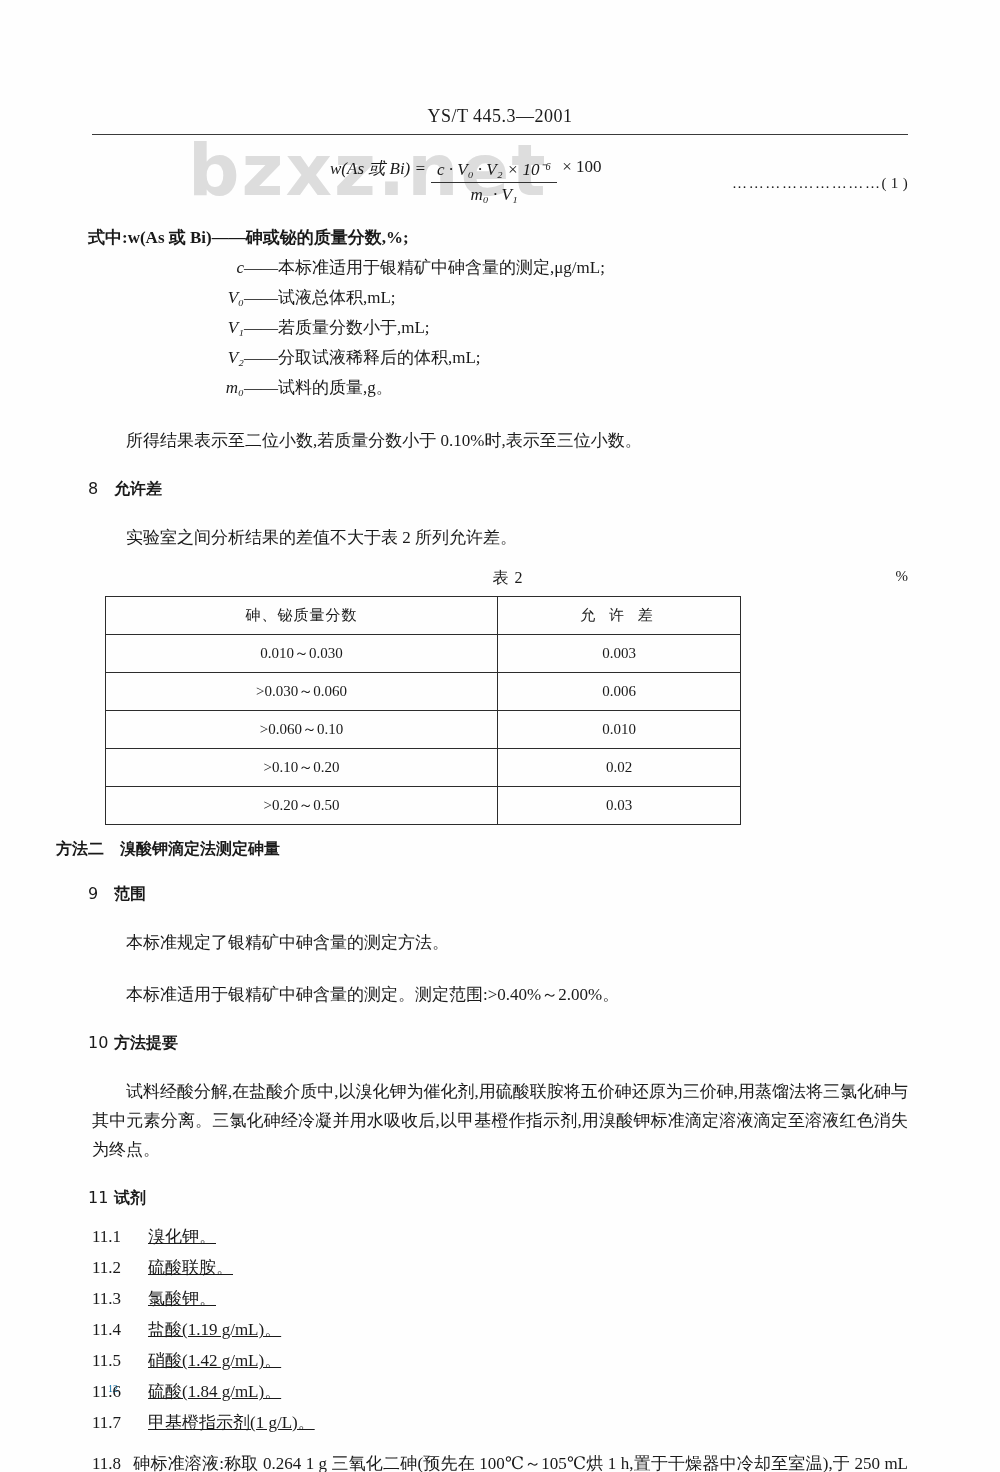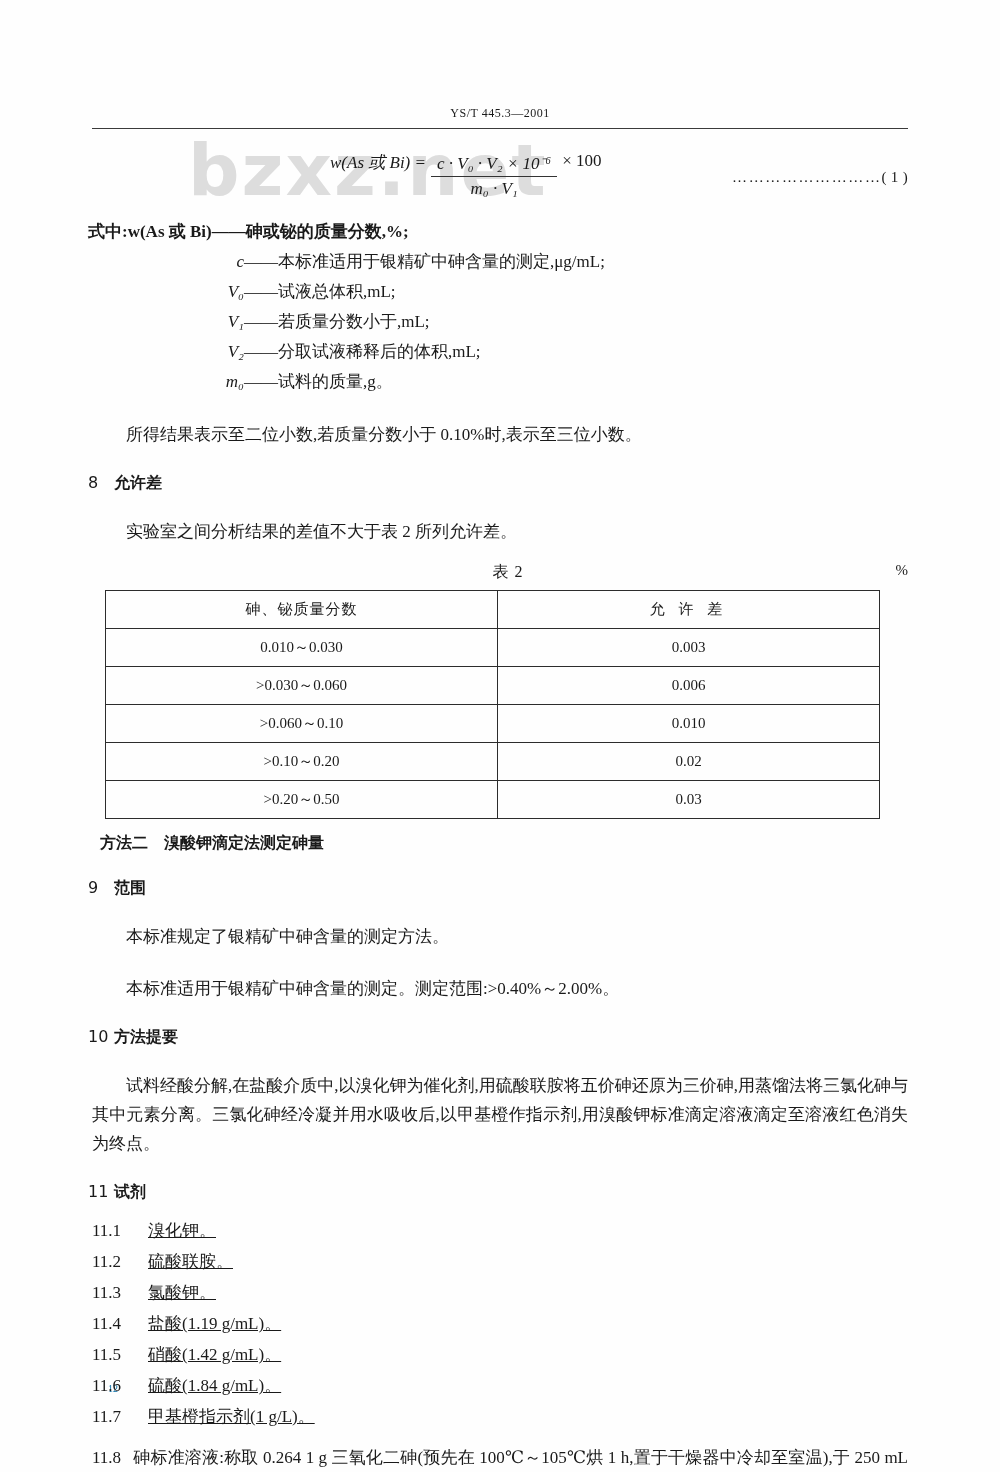--- a/index.html
+++ b/index.html
@@ -39,21 +39,21 @@
     user-select: none;
     pointer-events: none;
     z-index: 0;
   }
 
   .content { position: relative; z-index: 2; }
 
   
   .header {
     text-align: center;
-    font-size: 12px;
+    font-size: 18px;
     letter-spacing: .5px;
     padding-top: 106px;
     font-family: "Liberation Serif", serif;
   }
   .rule {
     margin: 7px 92px 0 92px;
     border-top: 1.6px solid #3a3a3a;
     height: 0;
   }
 
@@ -135,21 +135,21 @@
   }
   .sec .num {
     display: inline-block;
     min-width: 26px;
     font-weight: normal;
   }
   .method-title {
     font-family: "DejaVu Sans", "Liberation Sans", sans-serif;
     font-weight: bold;
     font-size: 16px;
-    margin: 14px 0 0 100px;
+    margin: 14px 0 0 56px;
   }
   .method-title .mt2 { margin-left: 16px; }
 
   
   .tbl-caption-row {
     position: relative;
     margin-top: 16px;
     height: 24px;
   }
   .tbl-caption {
@@ -162,21 +162,21 @@
   .tbl-unit {
     position: absolute;
     right: 92px;
     top: 0;
     font-size: 15px;
   }
 
   
   table.tol {
     margin: 4px 0 0 105px;
-    width: 775px;
+    width: 636px;
     border-collapse: collapse;
     font-size: 15px;
   }
   table.tol td, table.tol th {
     border: 1px solid #2c2c2c;
     text-align: center;
     font-weight: normal;
     padding: 9px 4px;
     height: 33px;
   }

